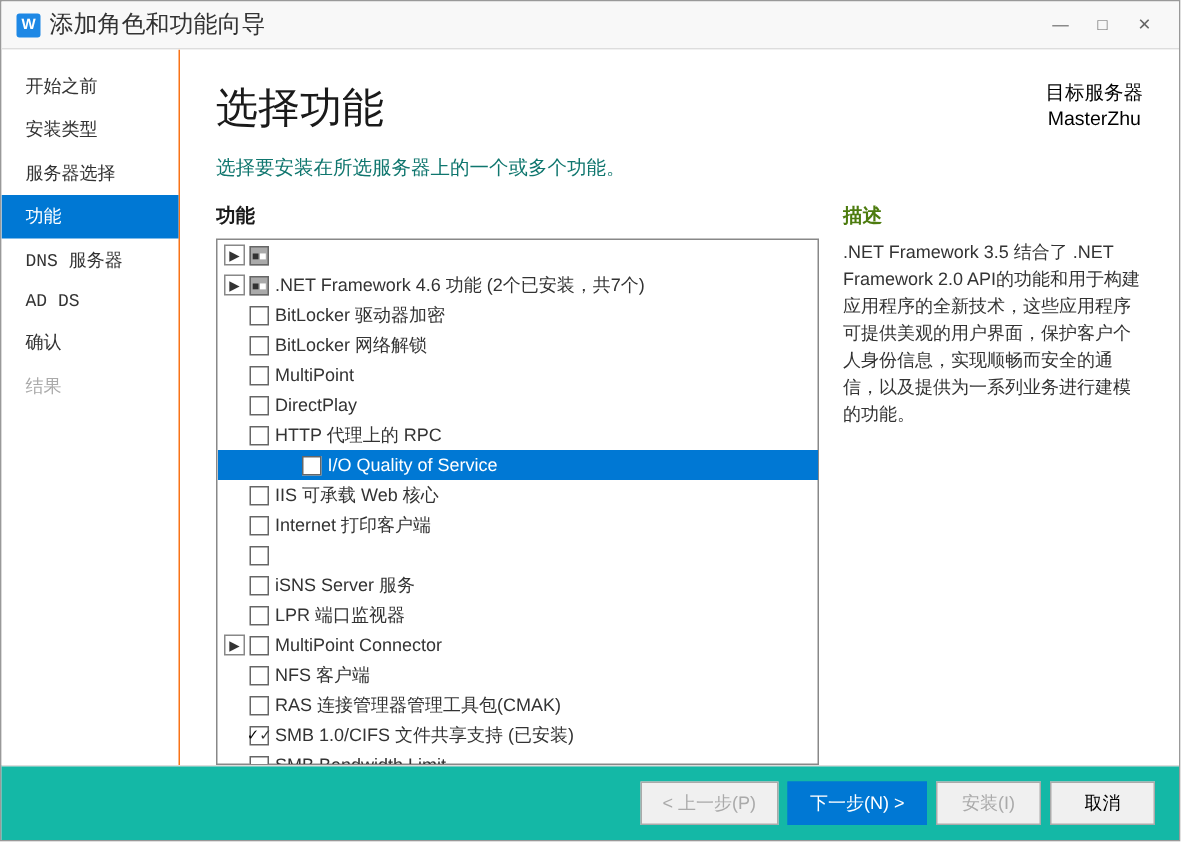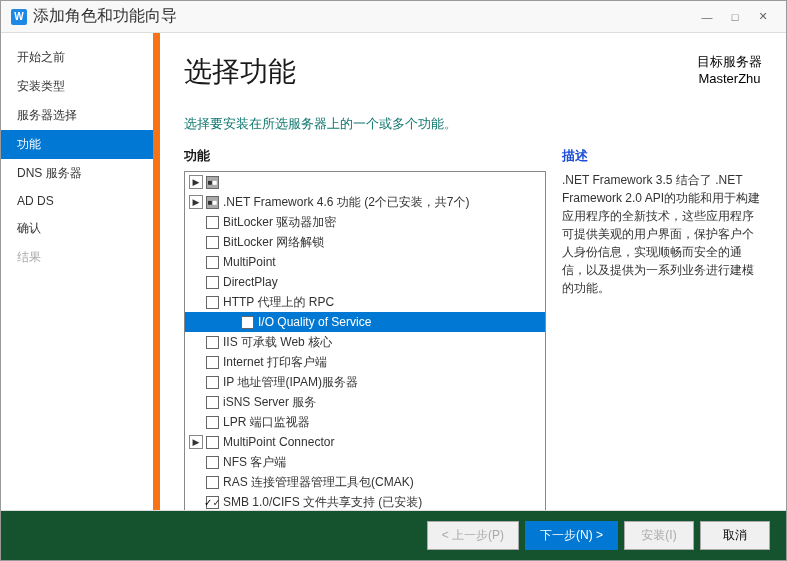--- a/index.html
+++ b/index.html
@@ -50,24 +50,25 @@
       display: flex; align-items: center; justify-content: center;
     }
 
     .content-area {
       display: flex;
       flex: 1;
       overflow: hidden;
     }
 
     .sidebar {
-      width: 159px;
-      background: #fff;
-      border-right: 7px solid #f97316;
+      width: 119px;
+      background: #fff;
+      border-right: 1px solid #f97316;
       padding-top: 10px;
+      font-family: Liberation Mono, monospace;
     }
     .sidebar-item {
       padding: 6px 16px;
       font-size: 12px;
       color: #333;
       cursor: pointer;
     }
     .sidebar-item.active {
       background: #0078d4;
       color: #fff;
@@ -77,21 +78,21 @@
     .main-panel {
       flex: 1;
       display: flex;
       flex-direction: column;
       padding: 20px 24px 0 24px;
       background: #fff;
     }
 
     .page-header {
       position: relative;
-      margin-bottom: 24px;
+      margin-bottom: 12px;
     }
     .page-title {
       font-size: 28px;
       font-weight: 300;
       color: #1a1a1a;
     }
 
     .instruction {
       font-size: 13px;
       color: #0f766e;
@@ -168,35 +169,35 @@
     .feature-row.selected-blue .feature-text { color: #fff; }
 
     .description-section {
       width: 200px;
       flex-shrink: 0;
     }
     .desc-label {
       font-size: 13px;
       font-weight: 600;
       margin-bottom: 6px;
-      color: #1d4ed8;
+      color: #4d7c0f;
     }
     .desc-text {
       font-size: 12px;
       color: #333;
       line-height: 1.5;
     }
 
     .footer {
       border-top: 1px solid #ddd;
       padding: 10px 16px;
       display: flex;
       justify-content: flex-end;
       gap: 6px;
-      background: #14532d;
+      background: #14b8a6;
     }
     .btn {
       padding: 5px 14px;
       font-size: 12px;
       border: 1px solid #aaa;
       background: #f0f0f0;
       cursor: pointer;
       min-width: 70px;
       text-align: center;
     }
@@ -320,21 +321,20 @@
                   <span class="feature-text">IIS 可承载 Web 核心</span>
                 </div>
                 <div class="feature-row">
                   <div class="expand-placeholder"></div>
                   <div class="checkbox "></div>
                   <span class="feature-text">Internet 打印客户端</span>
                 </div>
                 <div class="feature-row">
                   <div class="expand-placeholder"></div>
                   <div class="checkbox "></div>
-                  <span class="feature-text">IP 地址管理(IPAM)服务器</span>
                 </div>
                 <div class="feature-row">
                   <div class="expand-placeholder"></div>
                   <div class="checkbox "></div>
                   <span class="feature-text">iSNS Server 服务</span>
                 </div>
                 <div class="feature-row">
                   <div class="expand-placeholder"></div>
                   <div class="checkbox "></div>
                   <span class="feature-text">LPR 端口监视器</span>

